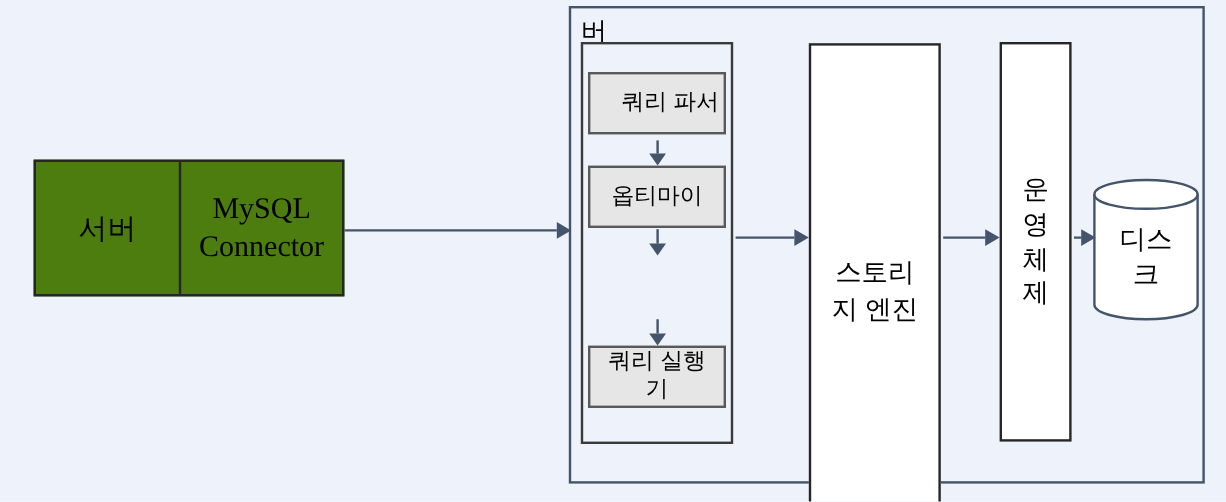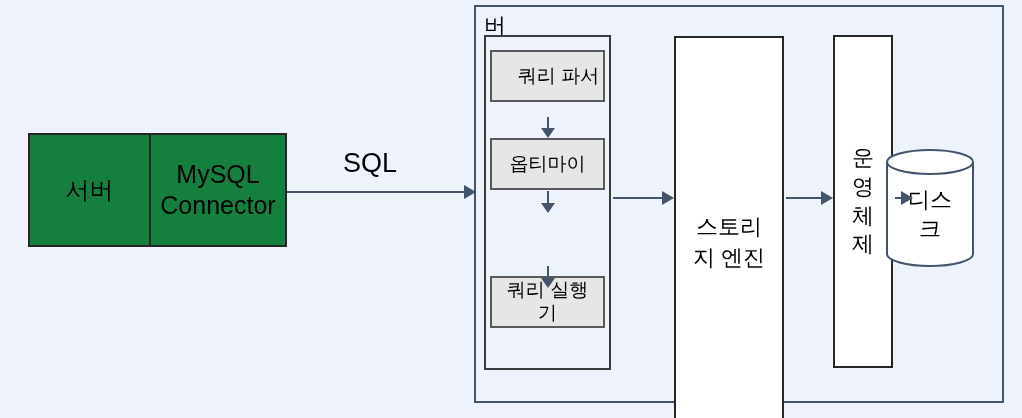--- a/index.html
+++ b/index.html
@@ -17,23 +17,24 @@
     display: flex;
     align-items: center;
     justify-content: center;
     text-align: center;
   }
   .pre { white-space: pre-line; }
 
   
   .client-box {
     left: 28px; top: 133px; width: 259px; height: 114px;
-    background: #15803d;
+    background: #4d7c0f;
     border: 2px solid #262626;
     display: flex;
+    font-family: Liberation Serif, serif;
   }
   .client-cell-server {
     width: 119px; height: 100%;
     border-right: 2px solid #262626;
     font-size: 24px;
   }
   .client-cell-connector {
     flex: 1; height: 100%;
     font-size: 25px;
     line-height: 1.25;
@@ -62,24 +63,24 @@
     border: 2px solid #3a3a3a;
     background: transparent;
   }
   .step-box {
     left: 490px; width: 115px; height: 52px;
     background: #e7e6e6;
     border: 2px solid #595959;
     font-size: 19px;
     line-height: 1.2;
   }
-  .step-1 { top: 50px; padding-left: 22px; }
+  .step-1 { top: 60px; padding-left: 22px; }
   .step-2 { top: 138px; }
   .step-3 { top: 213px; }
-  .step-4 { top: 276px; }
+  .step-4 { top: 288px; }
 
   
   .storage-box {
     left: 674px; top: 36px; width: 110px; height: 413px;
     background: #ffffff;
     border: 2px solid #262626;
     font-size: 22px;
     line-height: 1.4;
   }
 
@@ -87,21 +88,21 @@
   .os-box {
     left: 833px; top: 35px; width: 60px; height: 333px;
     background: #ffffff;
     border: 2px solid #262626;
     font-size: 22px;
     line-height: 1.3;
   }
 
   
   .disk {
-    left: 885px; top: 148px; width: 90px; height: 120px;
+    left: 910px; top: 148px; width: 90px; height: 120px;
   }
   .disk svg { position: absolute; left: 0; top: 0; }
   .disk-label {
     position: absolute; left: 0; top: 0;
     width: 100%; height: 100%;
     padding-top: 14px;
     box-sizing: border-box;
     font-size: 22px;
     line-height: 1.3;
   }
@@ -117,21 +118,20 @@
 <body>
 
 <div class="canvas">
 
   <div class="abs client-box">
     <div class="client-cell-server center-flex">서버</div>
     <div class="client-cell-connector center-flex pre">MySQL
 Connector</div>
   </div>
 
-  <div class="abs sql-label">SQL</div>
 
   <div class="abs server-container"></div>
   <div class="abs server-container-label">버</div>
 
   <div class="abs pipeline-box"></div>
 
   <div class="abs step-box step-1 center-flex pre">쿼리 파서</div>
   <div class="abs step-box step-2 center-flex pre">옵티마이</div>
   <div class="abs step-box step-4 center-flex pre">쿼리 실행
 기</div>

